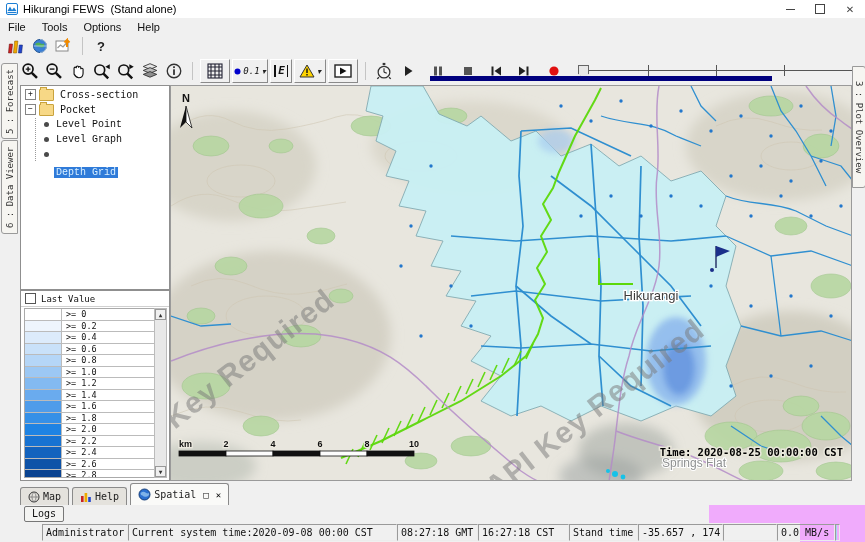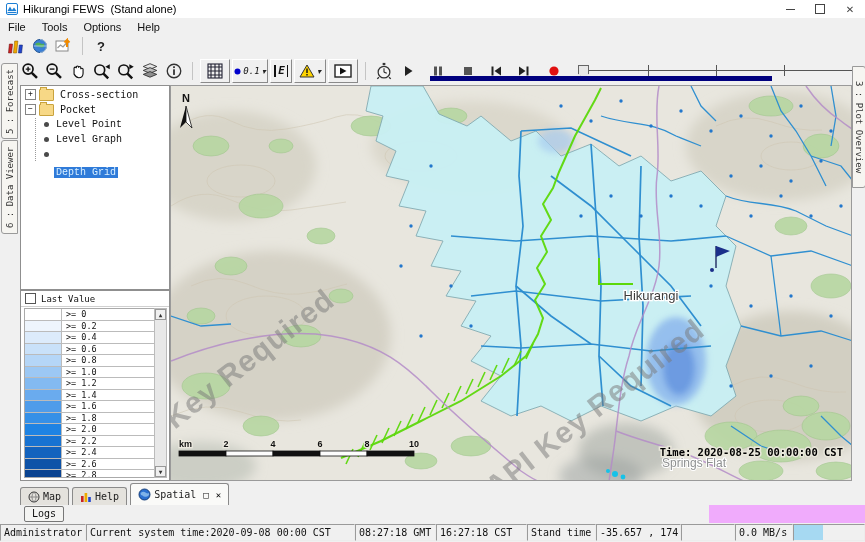--- a/index.html
+++ b/index.html
@@ -81,21 +81,21 @@
   .btab{display:flex;align-items:center;gap:3px;border:1px solid #8a8a8a;border-bottom:none;
         border-radius:3px 3px 0 0;background:#e4e2dd;height:17px;padding:0 7px;margin-right:3px;
         font-family:"DejaVu Sans Mono",monospace;font-size:10px;color:#222;}
   .btab.first{margin-left:20px;}
   .btab.active{background:#fafaf8;height:21px;}
   .tabctl{font-size:9px;margin-left:4px;color:#111;font-weight:bold;}
   .logsrow{position:absolute;left:0;top:505px;width:709px;height:18px;background:#f0f0f0;}
   .logsbtn{position:absolute;left:24px;top:1px;border:1px solid #777;border-radius:2px;background:#f4f4f2;
            font-family:"DejaVu Sans Mono",monospace;font-size:10px;padding:0 7px;height:14px;line-height:14px;}
   
-  .statusbar{position:absolute;left:0;top:523px;width:865px;height:19px;background:#f0f0f0;display:flex;}
+  .statusbar{position:absolute;left:0;top:523px;width:758px;height:19px;background:#f0f0f0;display:flex;padding-left:42px;}
   .scell{height:17px;margin-top:1px;border:1px solid;border-color:#9a9a9a #ececec #ececec #9a9a9a;
          font-family:"DejaVu Sans Mono",monospace;font-size:10px;line-height:15px;padding-left:3px;
          white-space:pre;overflow:hidden;box-sizing:border-box;position:relative;flex:0 0 auto;}
   .memfill{position:absolute;left:0;top:0;bottom:0;width:42%;background:#a6d9f2;}
 </style>
 </head>
 <body>
 
 <div class="app">
 

